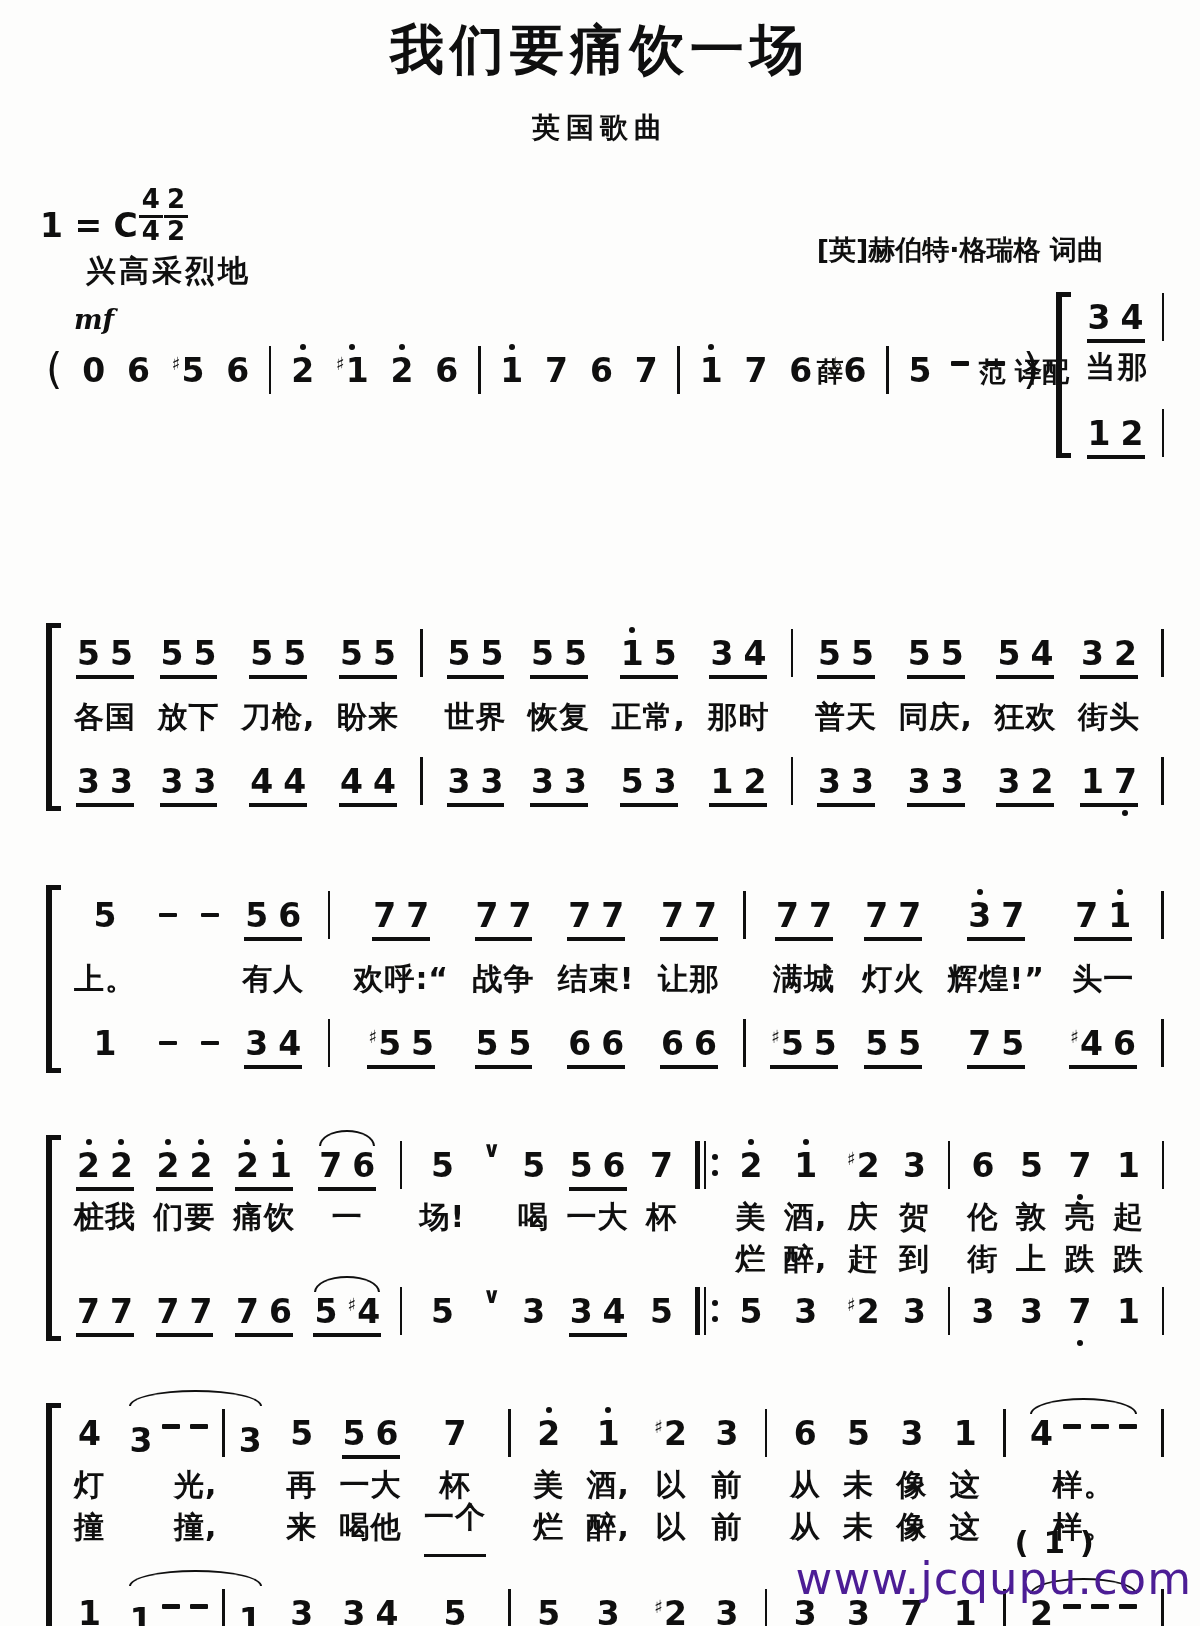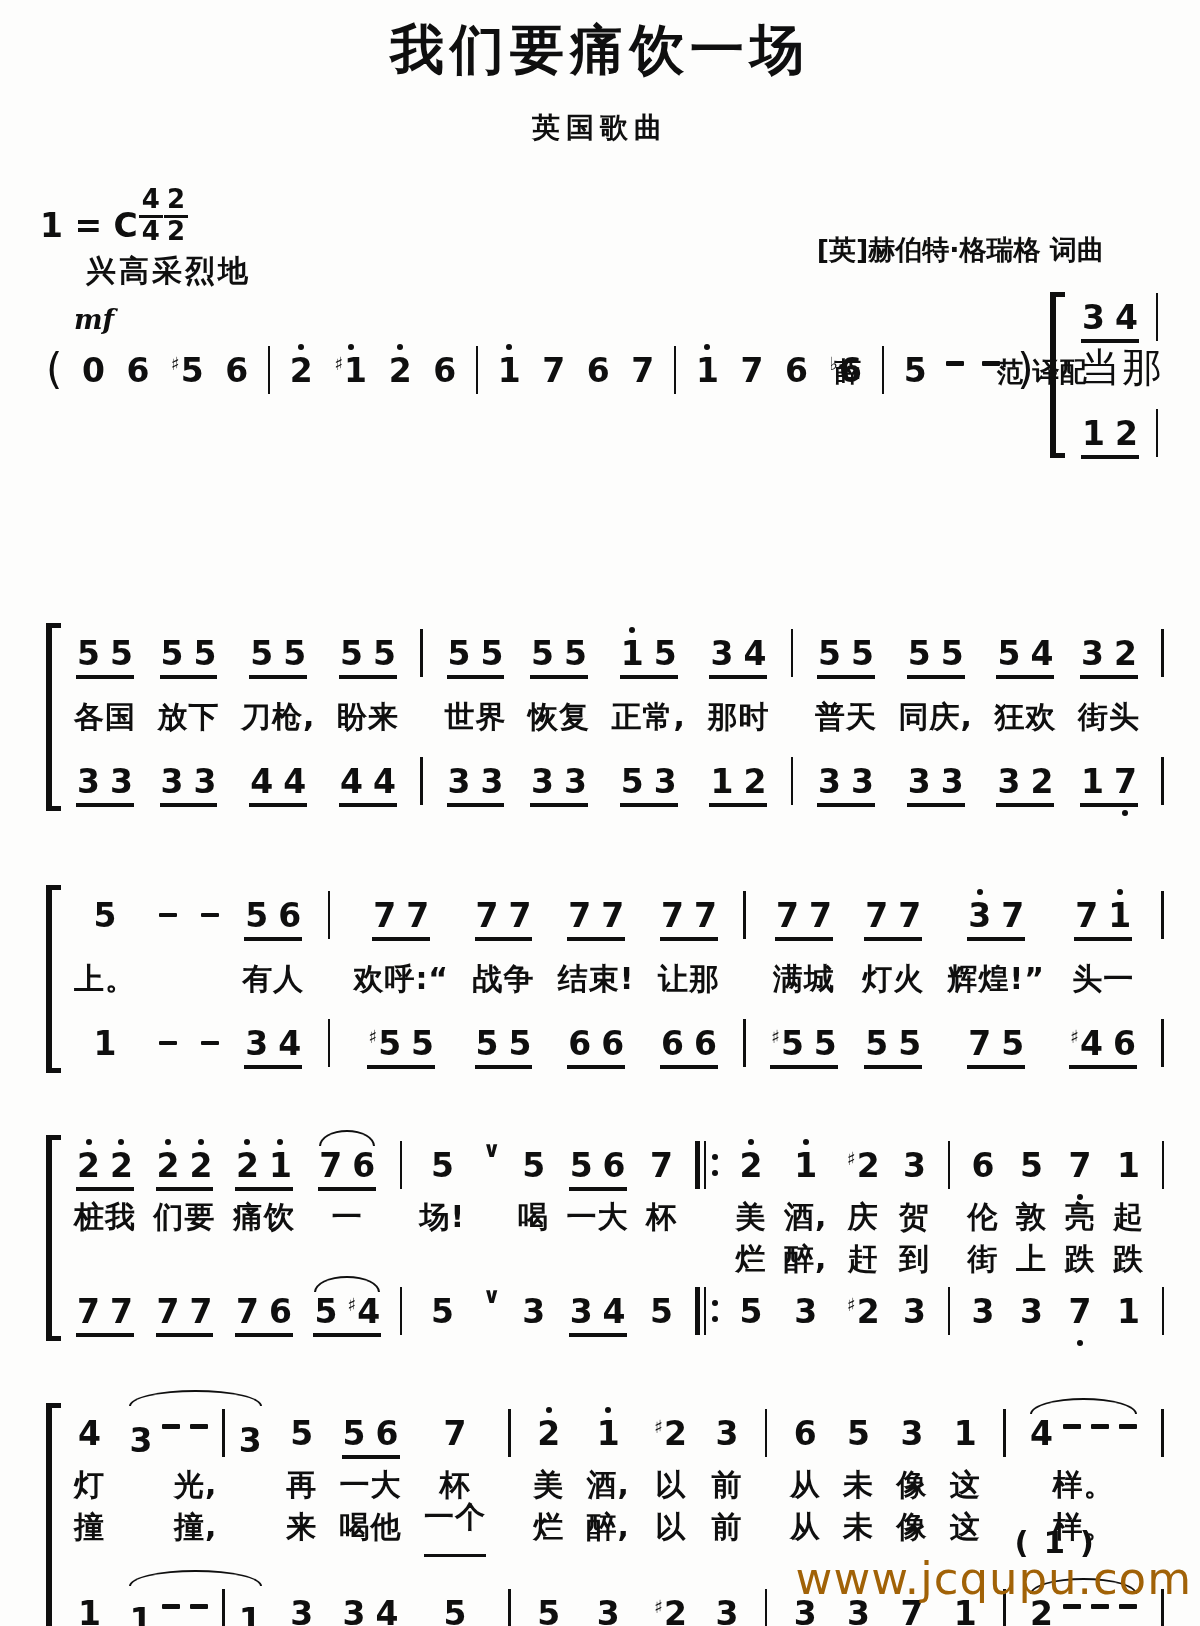--- a/index.html
+++ b/index.html
@@ -4,34 +4,34 @@
 <style>
   html,body{margin:0;padding:0;}
   body{width:1200px;height:1626px;background:#fdfdfc;position:relative;overflow:hidden;
        color:#0f0f0f;font-family:"DejaVu Sans","Liberation Sans",sans-serif;}
   .title{margin:14px 0 0;text-align:center;font-size:54px;letter-spacing:6px;font-weight:700;}
   .subtitle{text-align:center;font-size:28px;font-weight:700;margin-top:22px;letter-spacing:6px;}
   .meta{position:relative;height:98px;}
   .key{position:absolute;left:40px;bottom:0;display:flex;align-items:flex-end;gap:1px;font-size:33px;font-weight:700;}
   .meter{display:flex;flex-direction:column;align-items:center;font-size:26px;font-weight:700;line-height:1.05;}
   .meter .mt{border-bottom:3px solid #0f0f0f;padding:0 3px 1px;}
-  .credits{position:absolute;right:96px;top:2px;text-align:center;font-size:27px;font-weight:700;line-height:1.5;white-space:pre;}
+  .credits{position:absolute;right:96px;top:2px;text-align:left;font-size:27px;font-weight:700;line-height:1.5;white-space:pre;}
   .expression{margin:6px 0 0 86px;font-size:30px;font-weight:700;letter-spacing:3px;}
 
   .intro{position:relative;margin:50px 36px 0 46px;display:flex;align-items:flex-start;text-align:center;}
   .dyn{position:absolute;left:28px;top:-38px;font-family:"DejaVu Serif","Liberation Serif",serif;
        font-style:italic;font-weight:700;font-size:27px;}
   .intro .line{flex:1;display:flex;justify-content:space-between;align-items:center;height:56px;}
   .pickup{display:flex;margin-left:16px;position:relative;top:-50px;}
   .pbrace{width:10px;border-left:6px solid #0f0f0f;position:relative;}
   .pbrace::before,.pbrace::after{content:"";position:absolute;left:-6px;width:15px;height:5px;background:#0f0f0f;}
   .pbrace::before{top:0;} .pbrace::after{bottom:0;}
   .pstack{display:flex;flex-direction:column;margin-left:14px;}
   .prow{display:flex;align-items:center;gap:16px;height:50px;}
-  .plyr{font-size:40px;font-weight:400;height:50px;display:flex;align-items:center;letter-spacing:2px;}
+  .plyr{font-size:30px;font-weight:700;height:50px;display:flex;align-items:center;letter-spacing:2px;}
   .pgap{height:16px;}
 
   .sys{position:relative;margin:0 36px 0 46px;padding-left:28px;}
   .sys-s2{margin-top:114px;} .sys-s3{margin-top:72px;} .sys-s4{margin-top:60px;} .sys-s5{margin-top:60px;}
   .brace{position:absolute;left:0;top:4px;bottom:4px;width:10px;border-left:6px solid #0f0f0f;}
   .brace::before,.brace::after{content:"";position:absolute;left:-6px;width:15px;height:5px;background:#0f0f0f;}
   .brace::before{top:-3px;} .brace::after{bottom:-3px;}
   .cols{display:flex;justify-content:space-between;}
   .ncol{display:flex;flex-direction:column;align-items:center;}
   .row{display:flex;align-items:center;justify-content:center;}
@@ -60,21 +60,21 @@
   .repeat{display:inline-flex;align-items:center;gap:4px;height:48px;}
   .rb{display:inline-block;height:48px;}
   .rb.thick{width:5px;background:#0f0f0f;}
   .rb.thin{width:2.5px;background:#0f0f0f;}
   .rdots{display:inline-flex;flex-direction:column;gap:10px;margin-left:2px;}
   .rd{width:6px;height:6px;border-radius:50%;background:#0f0f0f;}
   .lyr{display:inline-block;}
   .lyru{border-bottom:3.5px solid #0f0f0f;padding-bottom:16px;}
 
   .pageno{position:absolute;right:104px;top:1524px;font-size:31px;font-weight:700;letter-spacing:2px;}
-  .watermark{position:absolute;right:8px;top:1552px;font-size:45px;color:#a16207;letter-spacing:1px;text-align:center;}
+  .watermark{position:absolute;right:8px;top:1552px;font-size:45px;color:#4c1d95;letter-spacing:1px;text-align:center;}
 </style>
 </head>
 <body>
 
 <header>
   <h1 class="title">我们要痛饮一场</h1>
   <div class="subtitle">英国歌曲</div>
 </header>
 
 <div class="meta">

